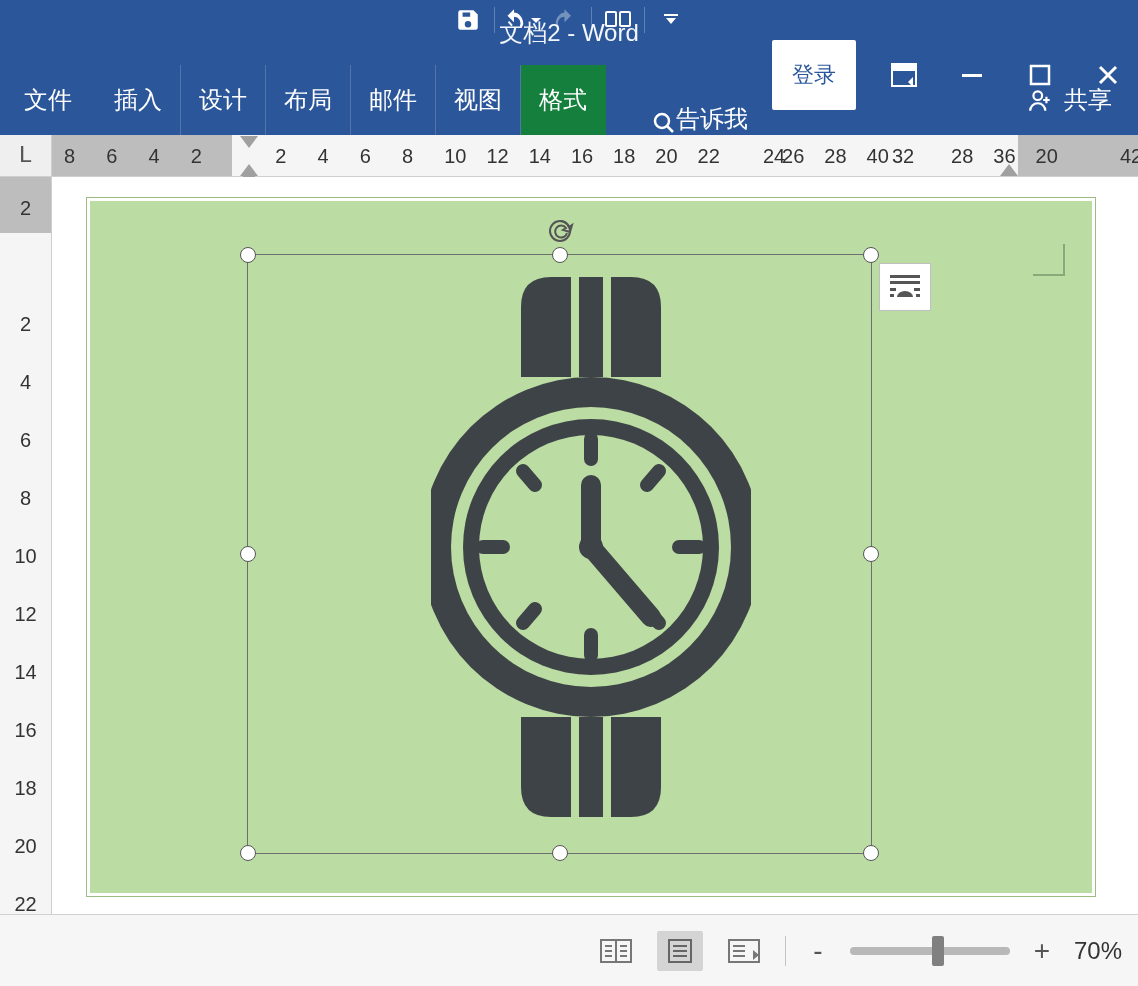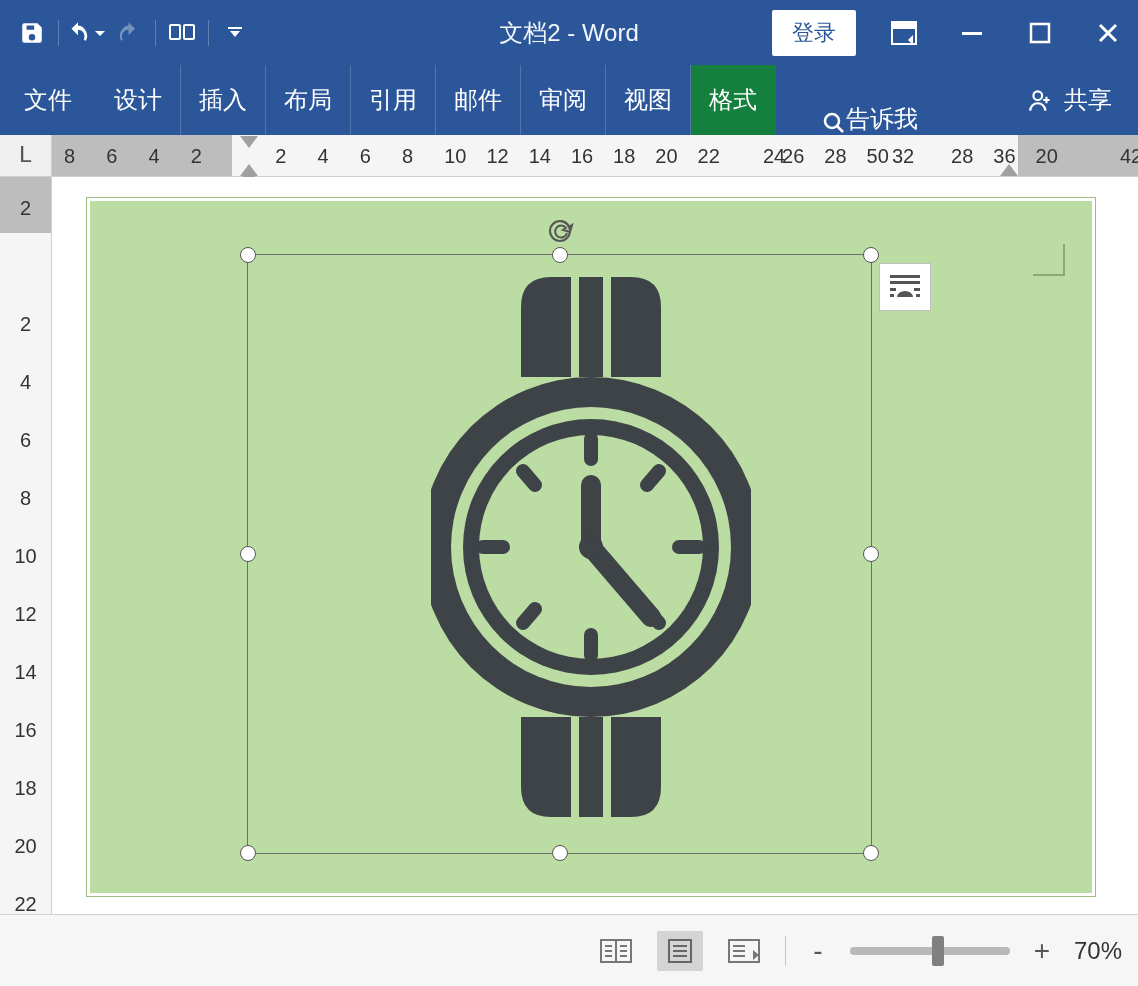--- a/index.html
+++ b/index.html
@@ -7,20 +7,21 @@
 
   
   .titlebar {
     background: #2b579a;
     height: 65px;
     display: flex;
     align-items: center;
     color: #fff;
     padding: 0 10px;
     position: relative;
+    flex-direction: column;
   }
   .qat { display: flex; gap: 0; align-items: center; }
   .qat .qat-btn {
     width: 44px; height: 40px; display: flex; align-items: center; justify-content: center;
     cursor: pointer;
   }
   .qat .qat-btn.disabled { opacity: 0.35; }
   .qat .sep { width: 1px; height: 26px; background: rgba(255,255,255,0.25); margin: 0 4px; }
   .caret-down::after {
     content: ""; display: inline-block; margin-left: 4px;
@@ -28,21 +29,21 @@
   }
 
   .title-center {
     position: absolute; left: 50%; top: 50%; transform: translate(-50%, -50%);
     font-size: 24px; white-space: nowrap; color: #f3f6fb;
   }
 
   .title-right { margin-left: auto; display: flex; align-items: center; gap: 28px; }
   .login-btn {
     background: #fff; color: #2b579a; font-size: 22px; font-weight: 500;
-    padding: 8px 20px; border-radius: 2px; cursor: pointer;
+    padding: 20px 20px; border-radius: 2px; cursor: pointer;
   }
   .win-icon { width: 40px; height: 40px; display: flex; align-items: center; justify-content: center; cursor: pointer; }
 
   
   .ribbon {
     background: #2b579a;
     height: 70px;
     display: flex;
     align-items: stretch;
     color: #fff;
@@ -231,26 +232,24 @@
     <div class="win-icon" title="关闭">
       <svg class="icon" width="24" height="24" viewBox="0 0 24 24">
           <path d="M4 4l16 16M20 4L4 20" stroke="#fff" stroke-width="3"></path>
         </svg>
     </div>
   </div>
 </div>
 
 <div class="ribbon">
   <div class="tab first-tab">文件</div>
+  <div class="tab">插入</div>
   <div class="tab">设计</div>
-  <div class="tab">插入</div>
   <div class="tab">布局</div>
-  <div class="tab">引用</div>
   <div class="tab">邮件</div>
-  <div class="tab">审阅</div>
   <div class="tab">视图</div>
   <div class="tab active">格式</div>
   <div class="tellme">
     <svg class="icon" width="24" height="24" viewBox="0 0 24 24">
         <circle cx="10" cy="10" r="7" fill="none" stroke="#fff" stroke-width="2.5"></circle>
         <path d="M15 15l6 6" stroke="#fff" stroke-width="2.5"></path>
       </svg>
     <span>告诉我</span>
   </div>
   <div class="share">
@@ -280,21 +279,21 @@
     <span class="tick" style="left: 392.16px;">10</span>
     <span class="tick" style="left: 434.4px;">12</span>
     <span class="tick" style="left: 476.64px;">14</span>
     <span class="tick" style="left: 518.88px;">16</span>
     <span class="tick" style="left: 561.12px;">18</span>
     <span class="tick" style="left: 603.36px;">20</span>
     <span class="tick" style="left: 645.6px;">22</span>
     <span class="tick" style="left: 711px;">24</span>
     <span class="tick" style="left: 730.08px;">26</span>
     <span class="tick" style="left: 772.32px;">28</span>
-    <span class="tick" style="left: 814.56px;">50</span>
+    <span class="tick" style="left: 814.56px;">40</span>
     <span class="tick" style="left: 840px;">32</span>
     <span class="tick" style="left: 899.04px;">28</span>
     <span class="tick" style="left: 941.28px;">36</span>
     <span class="tick" style="left: 983.52px;">20</span>
     <span class="tick" style="left: 1025.76px;"></span>
     <span class="tick" style="left: 1068px;">42</span>
   </div>
 <div class="v-ruler">
   <div class="vshade"></div>
 <span class="vtick" style="top: 20px;">2</span>

